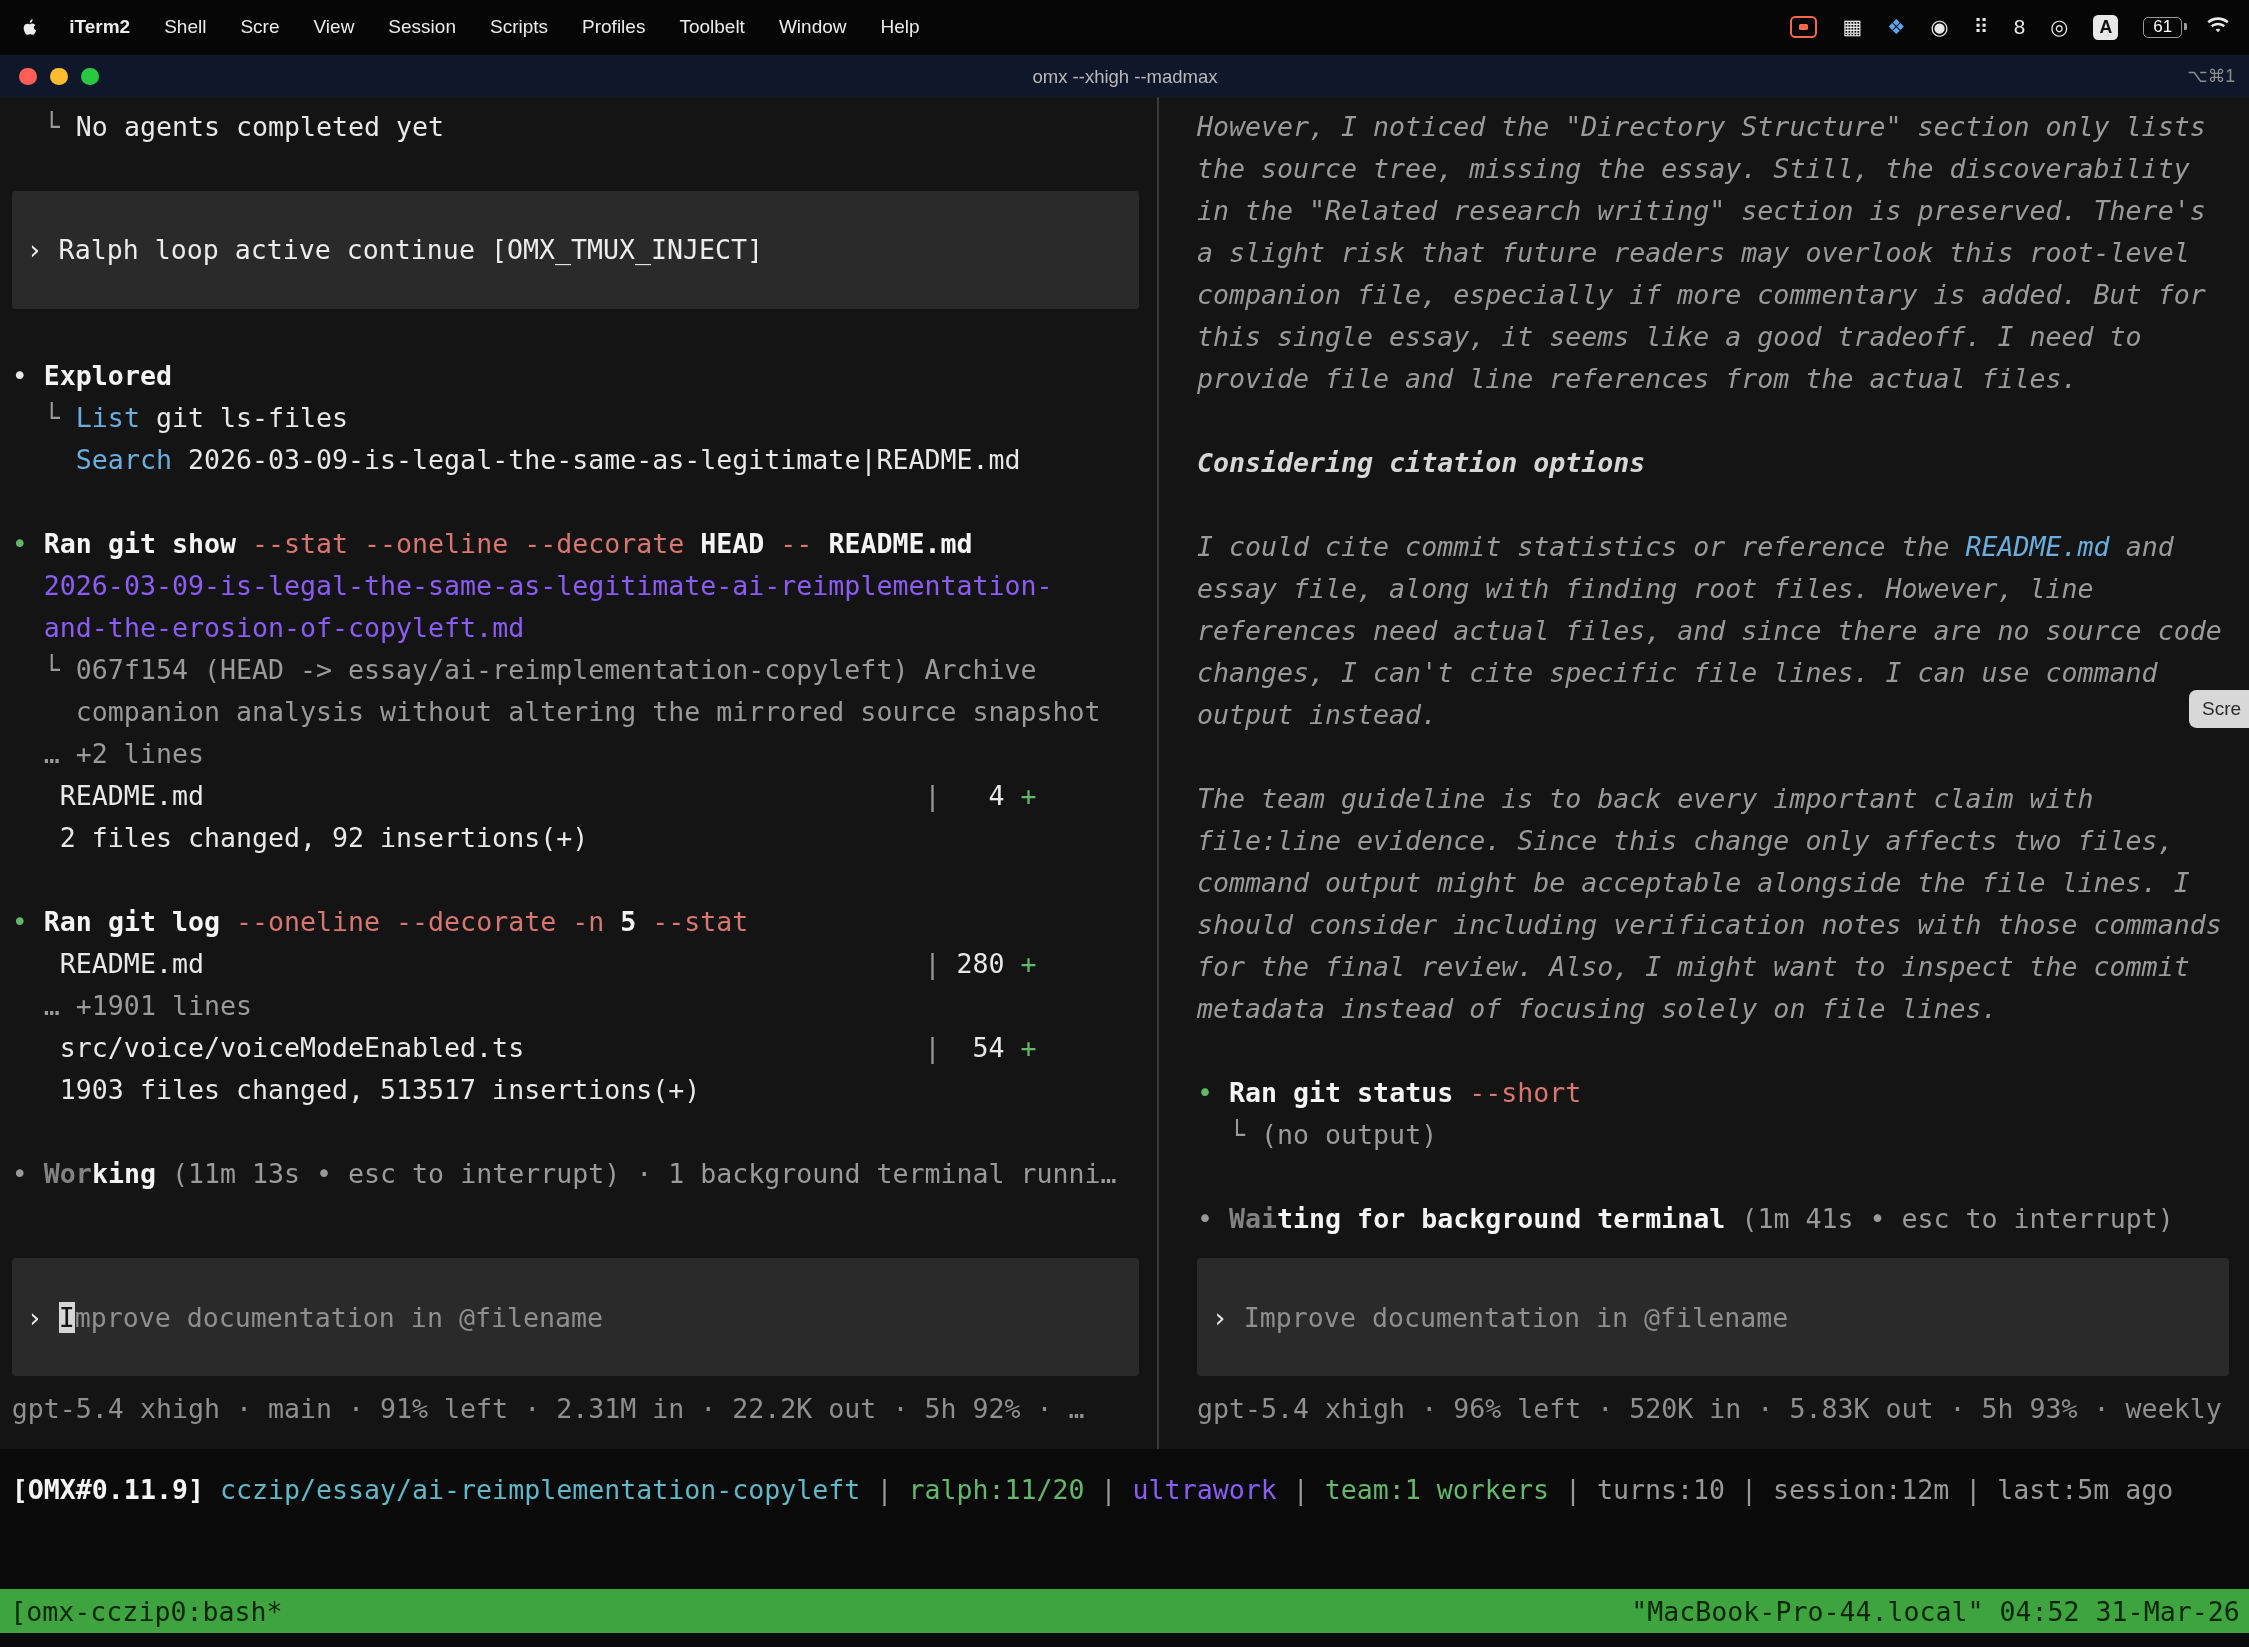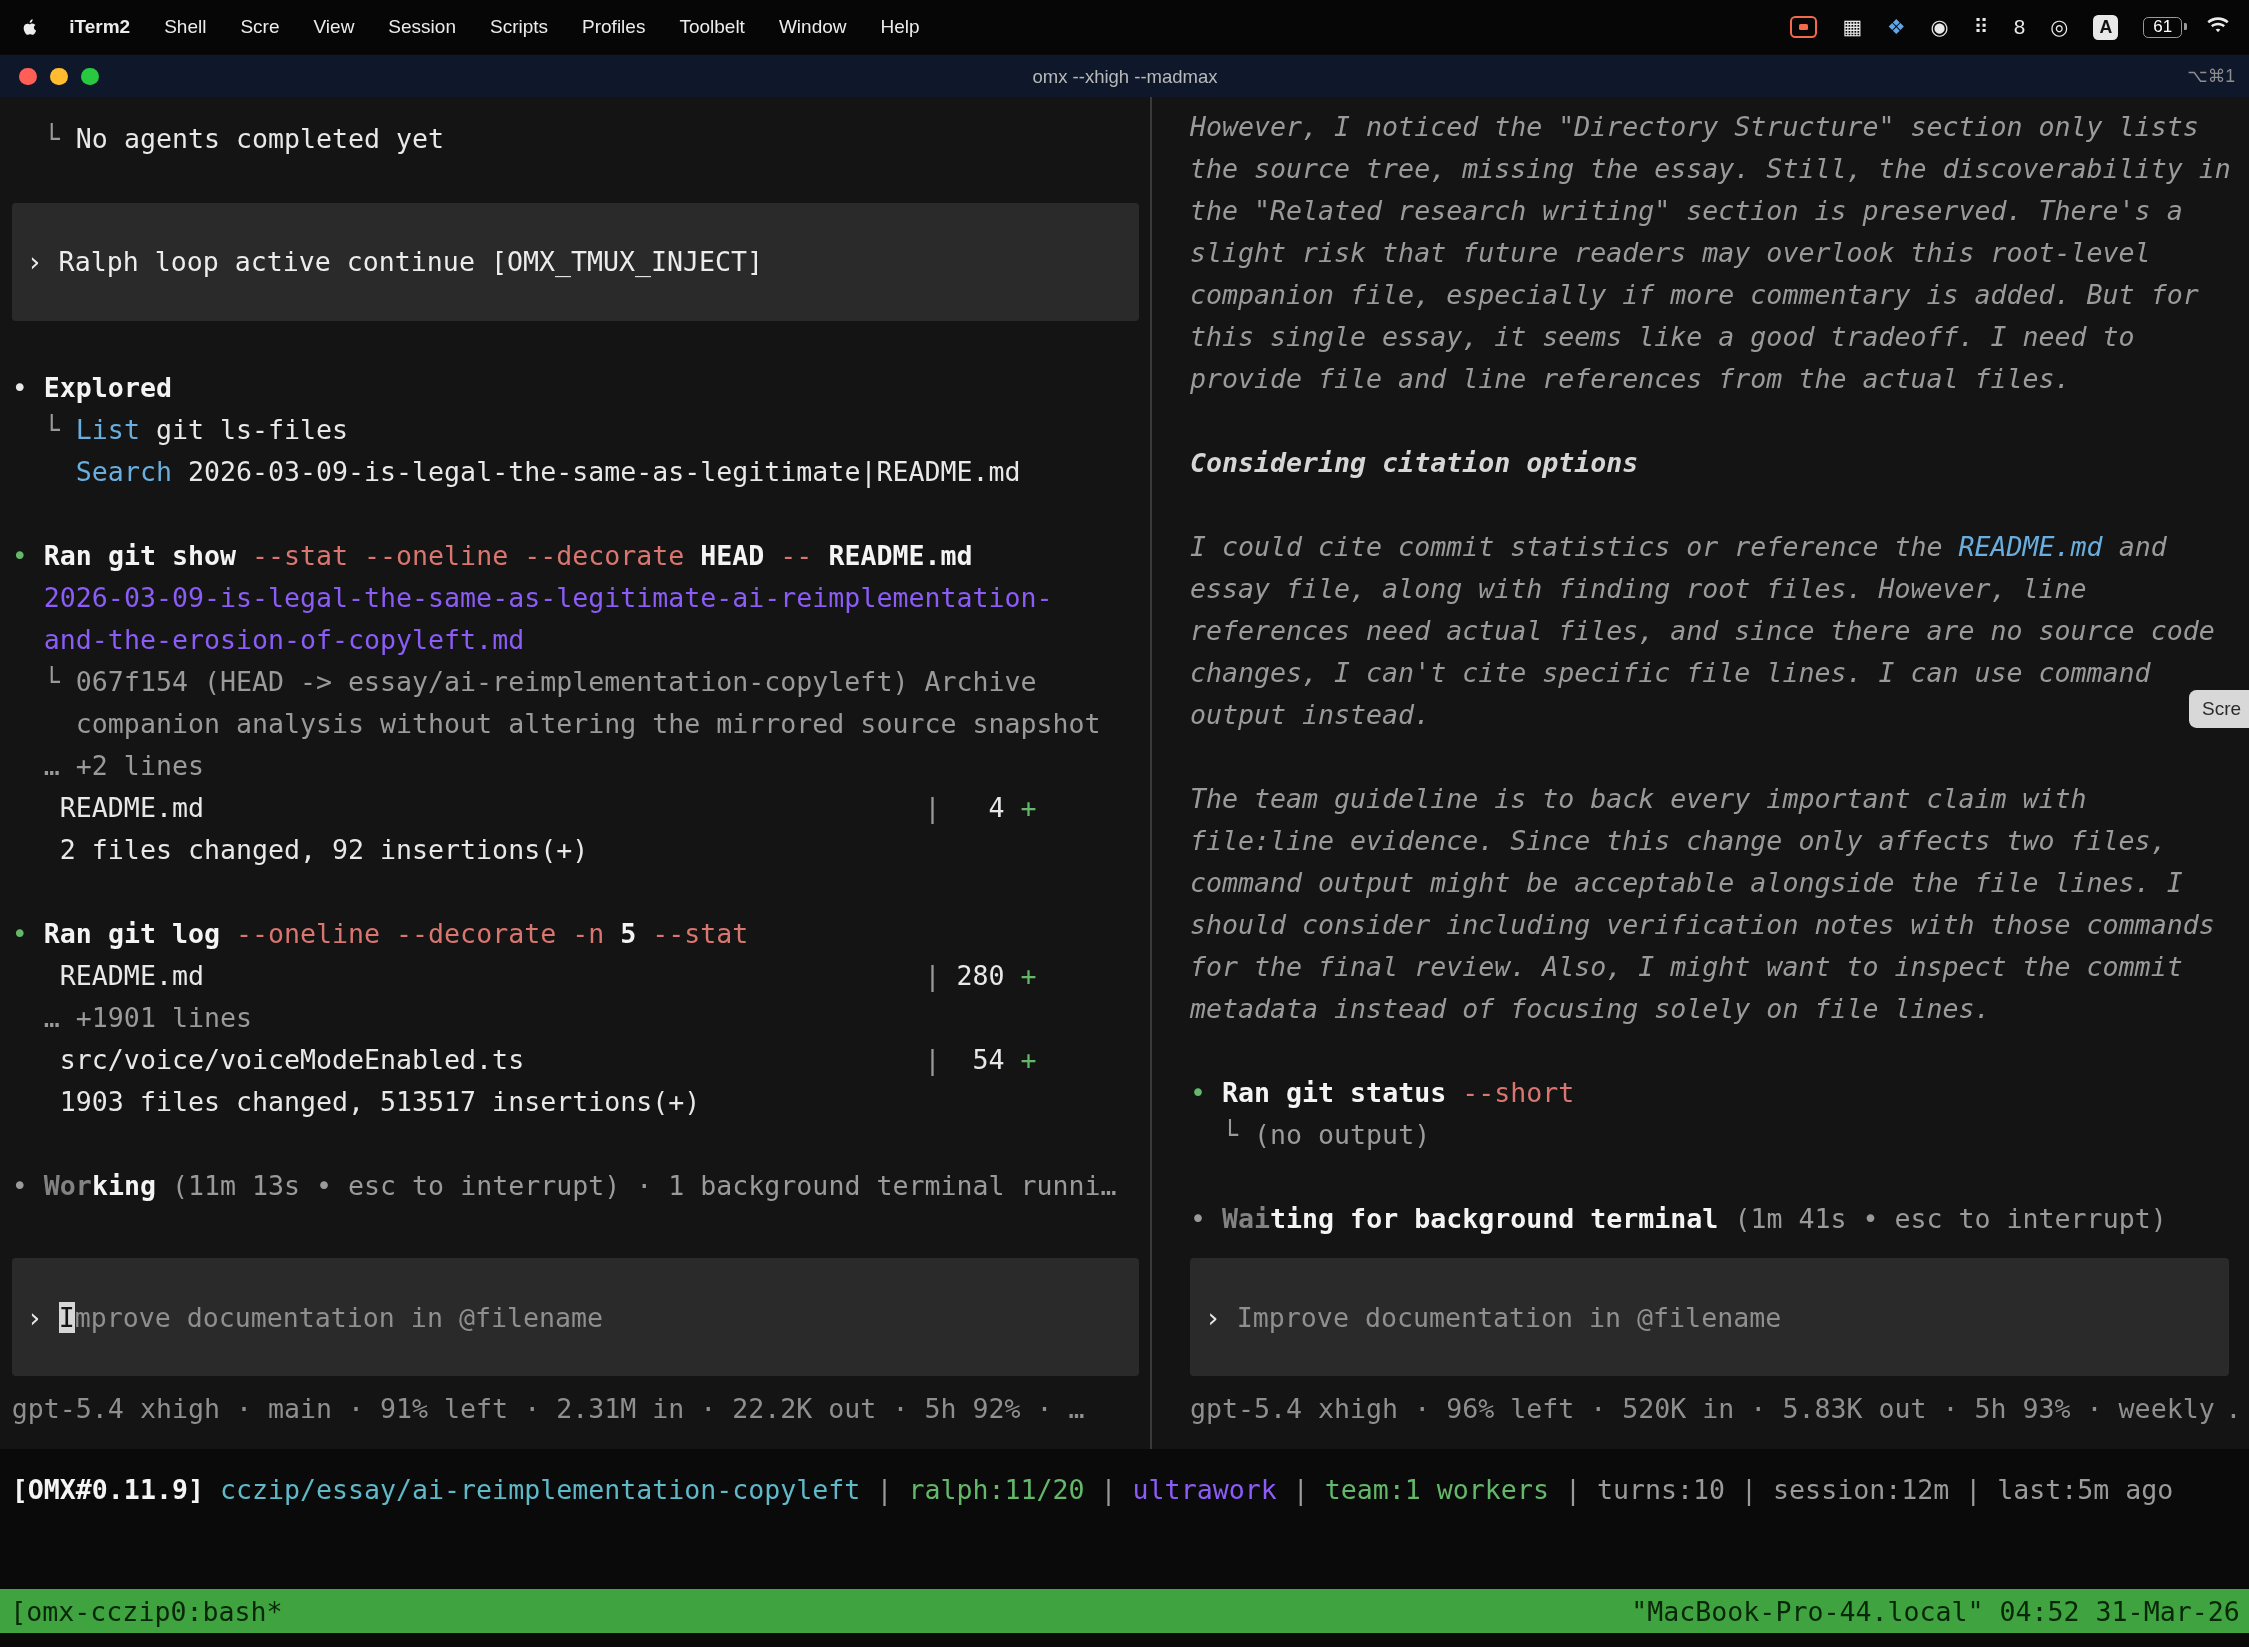--- a/index.html
+++ b/index.html
@@ -33,21 +33,21 @@
             font-family:"Liberation Sans","DejaVu Sans",sans-serif;}
   .traffic{display:flex;gap:13.3px;margin-left:19px;z-index:2;}
   .light{width:17.7px;height:17.7px;border-radius:50%;}
   .l-close{background:#ff5f57;} .l-min{background:#febc2e;} .l-zoom{background:#28c840;}
   .win-title{position:absolute;left:0;right:0;text-align:center;color:#b9b9b9;font-size:18.5px;}
   .win-shortcut{margin-left:auto;margin-right:14.8px;color:#8d8d8d;font-size:17.7px;z-index:2;}
 
   
   .panes{position:absolute;top:97px;left:0;right:0;height:1352px;display:flex;background:#141414;}
   .pane{display:flex;flex-direction:column;overflow:hidden;padding-top:8.9px;}
-  .pane-left{width:1135px;padding-left:11.8px;padding-right:3px;margin-top:12px;}
+  .pane-left{width:1135px;padding-left:11.8px;padding-right:10px;}
   .pane-divider{width:2.2px;background:#3a3a3a;}
   .pane-right{flex:1;padding-left:38px;padding-right:13.3px;}
 
   .term-line{font-size:26.6px;line-height:42px;height:42px;white-space:pre;color:#e8e8e8;}
   .para{font-size:26.6px;line-height:42px;font-style:italic;margin-bottom:42px;max-width:1056px;}
   .seg-p{color:#e8e8e8;}
   .seg-b{color:#f4f4f4;font-weight:bold;}
   .seg-d{color:#9a9a9a;}
   .seg-db{color:#828282;font-weight:bold;}
   .seg-blue{color:#69aede;}

